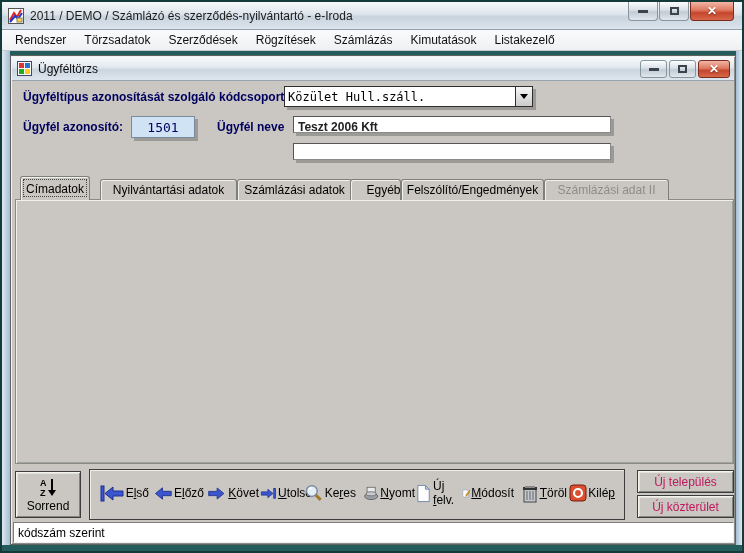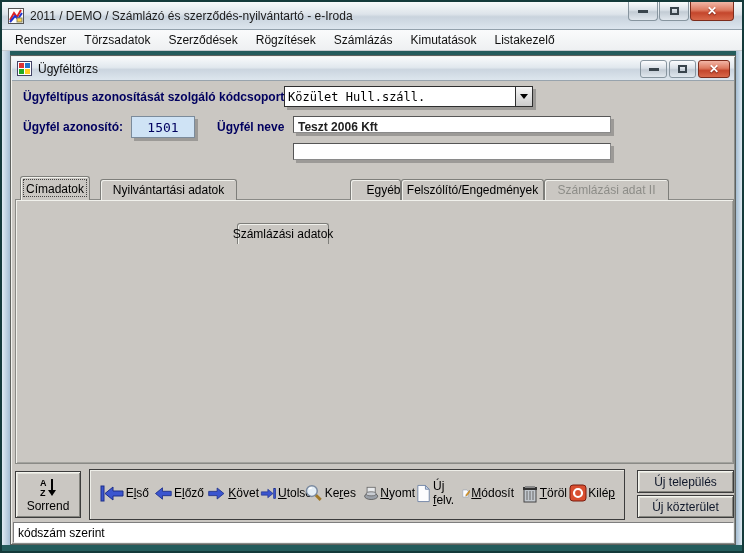--- a/index.html
+++ b/index.html
@@ -121,21 +121,21 @@
   }
   .btngroup { position:absolute; left:78px; top:413px; width:536px; height:51px; border:1px solid #3c3c3c; box-shadow: inset 1px 1px 0 #eeeee8; }
   .navbtn {
     position:absolute; top:2px; width:52px; height:45px;
     display:flex; flex-direction:row; align-items:center; justify-content:flex-end; gap:1px;
     font-size:12px; color:#000; padding-bottom:3px; cursor:default;
   }
   .navbtn svg { display:block; }
   .sidebtn {
     position:absolute; left:626px; width:97px; height:23px;
-    display:flex; align-items:center; justify-content:center; font-size:12px; color:#0f172a;
+    display:flex; align-items:center; justify-content:center; font-size:12px; color:#be185d;
   }
   .statusfield {
     position:absolute; left:2px; top:466px; width:721px; height:21px;
     background:#fff; border:1px solid #7e7e7e; border-bottom-color:#efefef; border-right-color:#efefef;
     font-size:12px; color:#000; padding:3px 2px 0 4px;
   }
   u { text-decoration:underline; }
 </style>
 </head>
 <body>
@@ -213,21 +213,21 @@
     <span class="nlabel" style="left:206px; top:64px;">Ügyfél neve</span>
     <div class="tfield" style="left:282px; top:60px; width:318px; font-weight:bold; color:#222;">Teszt 2006 Kft</div>
     <div class="tfield" style="left:282px; top:87px; width:318px;"></div>
 
     <div class="tab active" style="left:9px; width:70px;">
         <span>Címadatok</span>
       </div>
     <div class="tab" style="left:89px; width:137px;">
         <span>Nyilvántartási adatok</span>
       </div>
-    <div class="tab" style="left:226px; width:92px;margin-top:44px;">
+    <div class="tab" style="left:226px; width:115px;">
         <span>Számlázási adatok</span>
       </div>
     <div class="tab" style="left:339px; width:51px;padding-left:16px;">
         <span>Egyéb</span>
       </div>
     <div class="tab" style="left:390px; width:143px;">
         <span>Felszólító/Engedmények</span>
       </div>
     <div class="tab disabled" style="left:533px; width:125px;">
         <span>Számlázási adat II</span>

